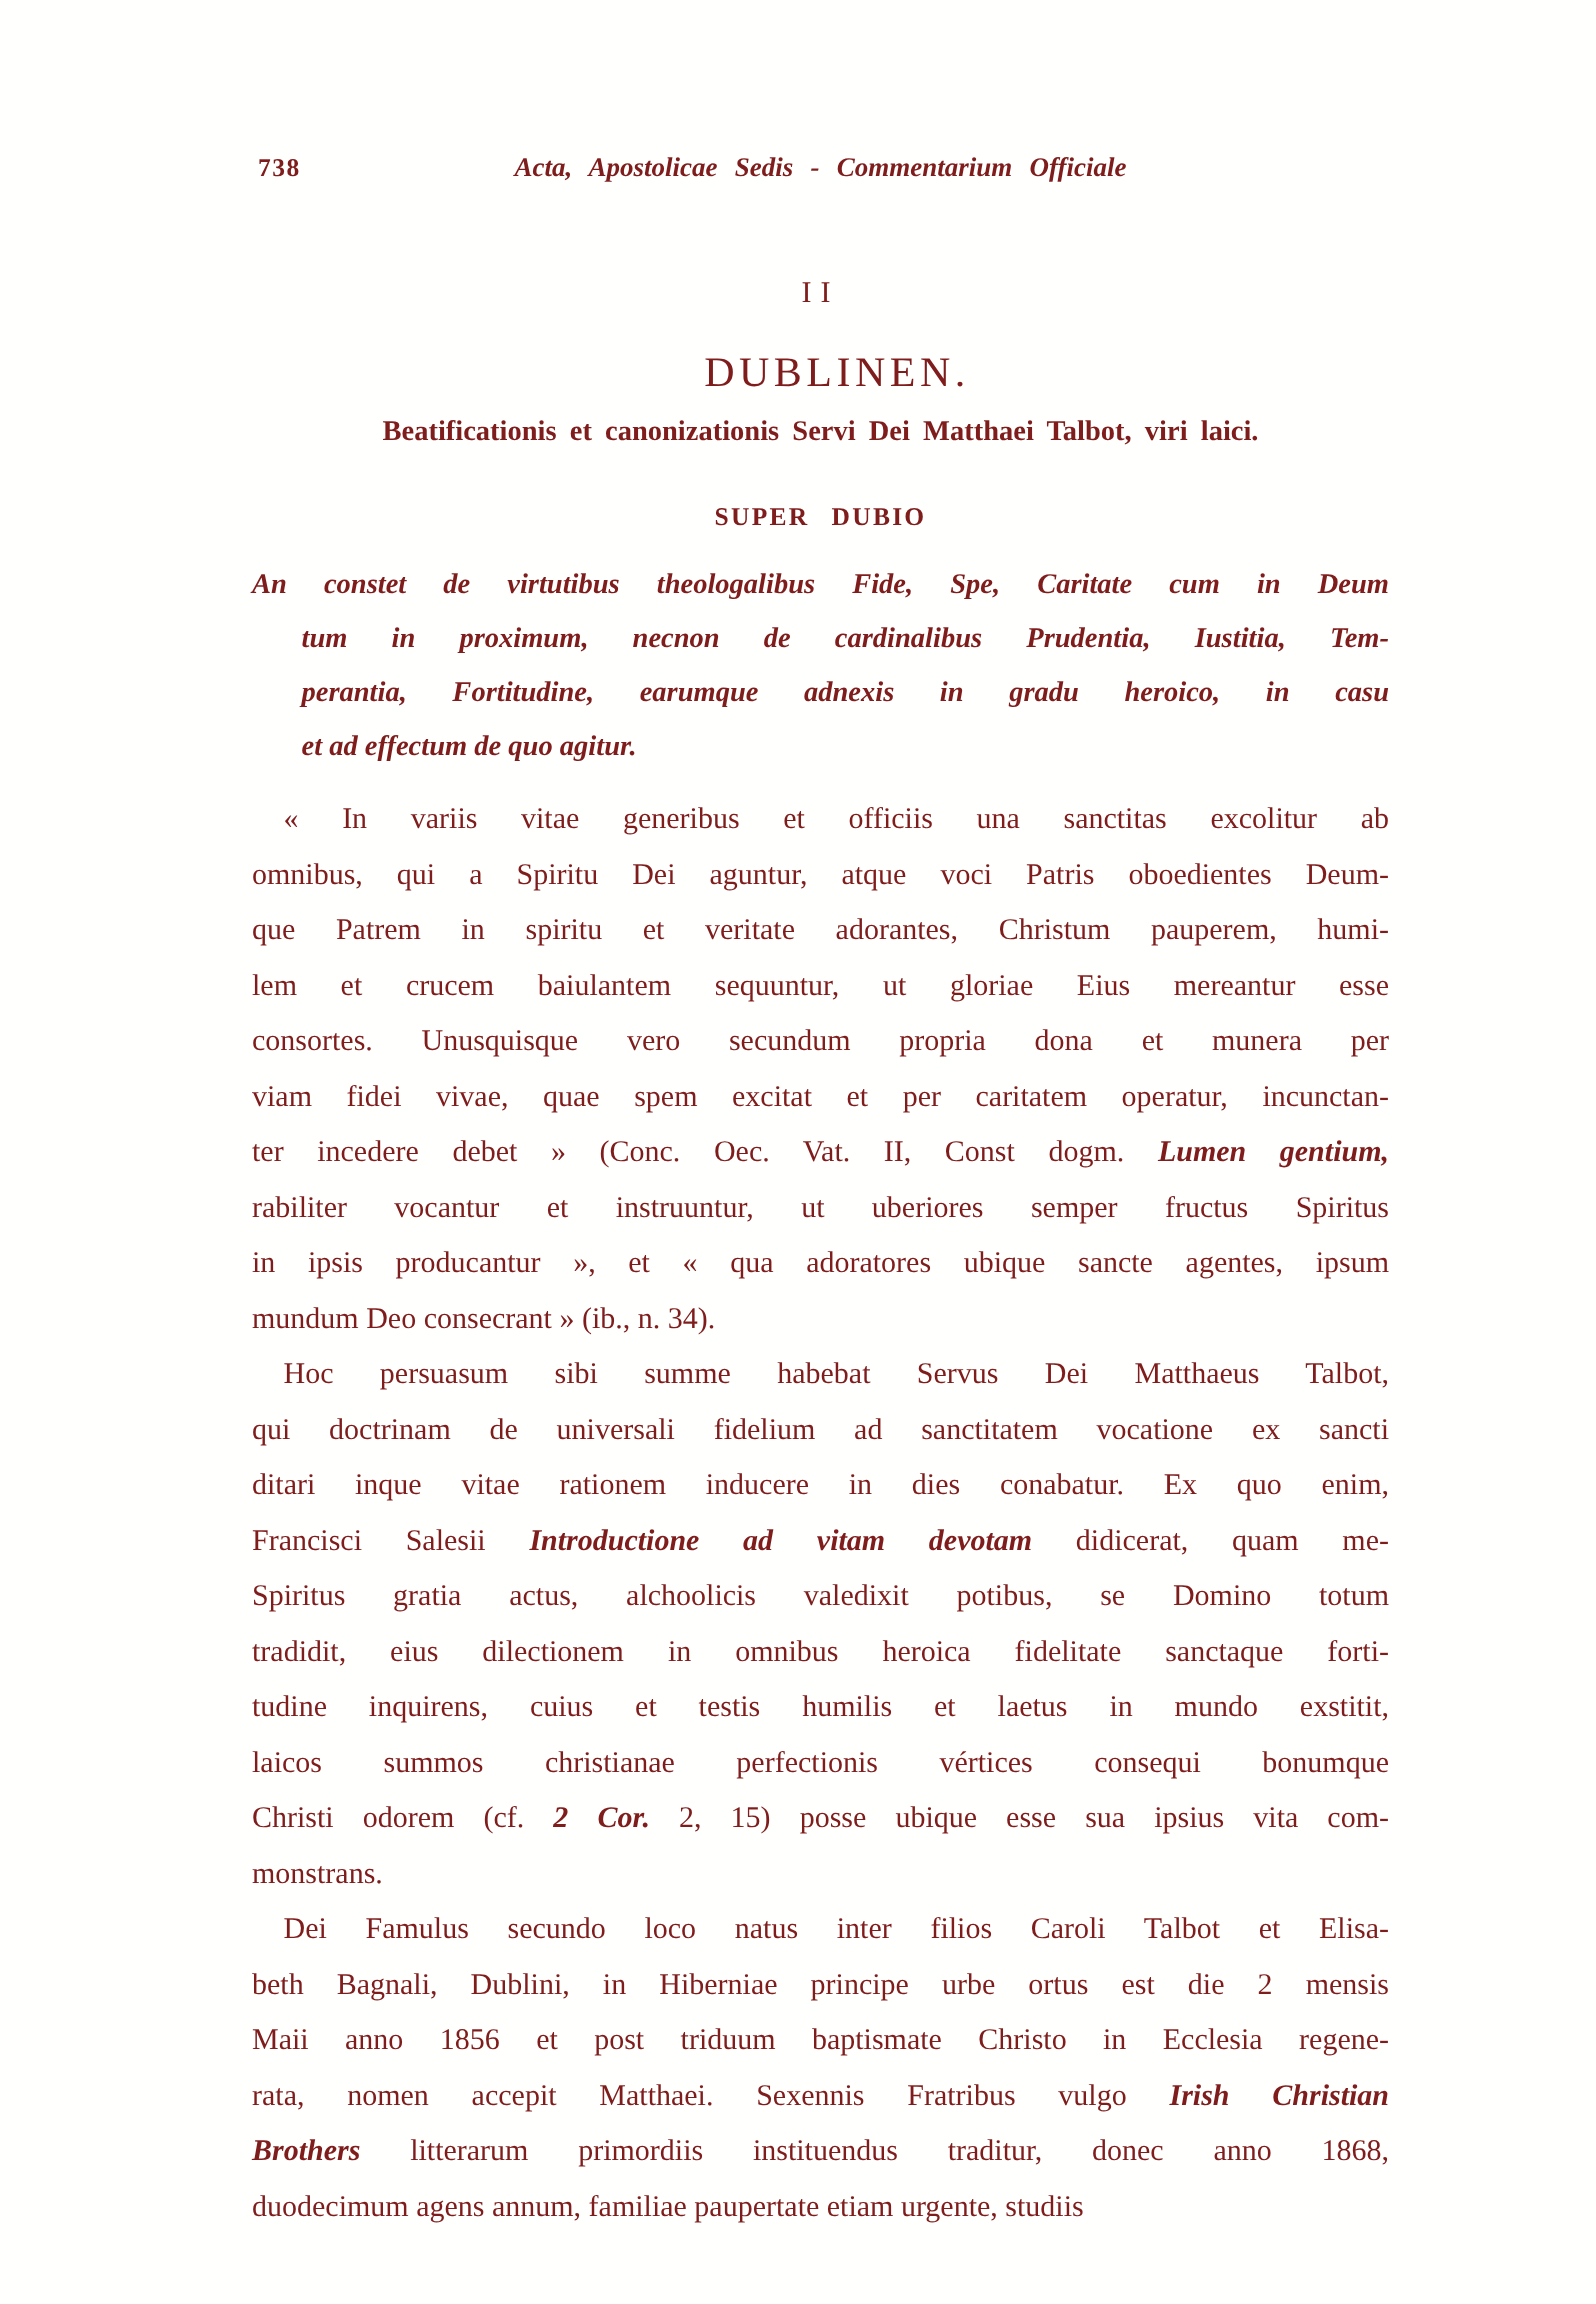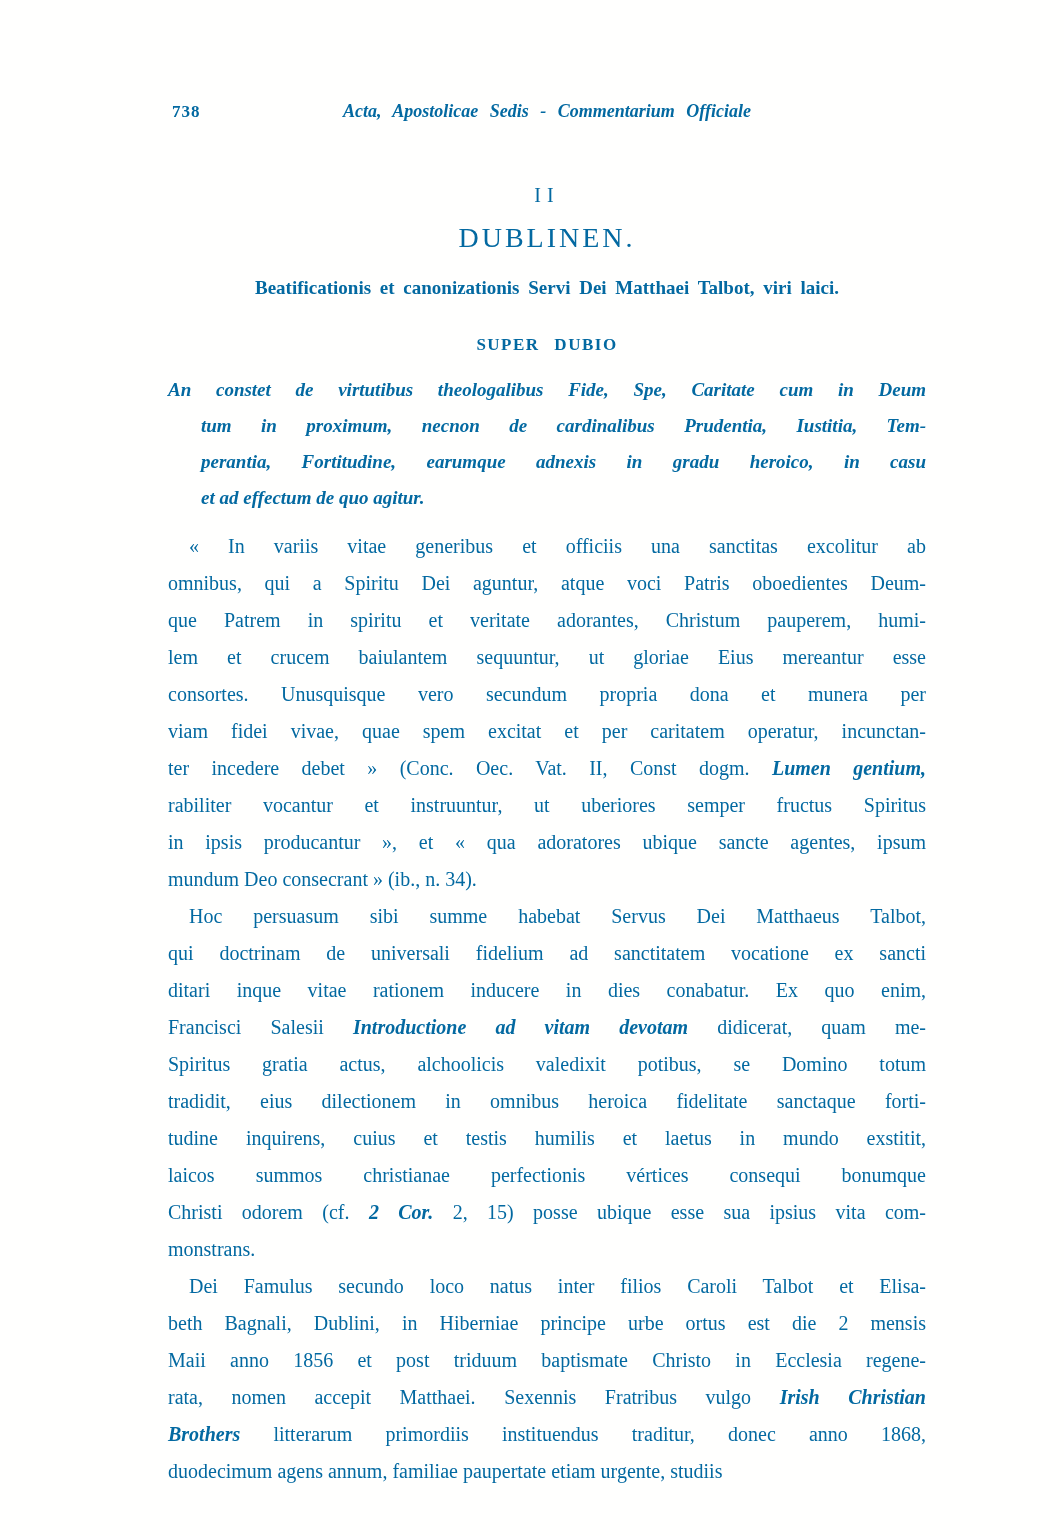--- a/index.html
+++ b/index.html
@@ -6,21 +6,21 @@
     margin: 0;
     padding: 0;
     background: #e8e8e8;
   }
   .page {
     position: relative;
     width: 1064px;
     height: 1536px;
     margin: 0 auto;
     background: #fffffe;
-    color: #0369a1;
+    color: #7f1d1d;
     font-family: "Liberation Serif", serif;
     overflow: hidden;
   }
   .page-number {
     position: absolute;
     left: 172px;
     top: 102px;
     font-size: 17px;
     font-weight: bold;
     letter-spacing: 1px;
@@ -47,21 +47,21 @@
   }
   .section-title {
     position: absolute;
     left: 168px;
     top: 222px;
     width: 758px;
     text-align: center;
     font-size: 28px;
     letter-spacing: 3px;
     font-weight: normal;
-    margin: 0;
+    margin: 11px;
   }
   .case-title {
     position: absolute;
     left: 168px;
     top: 277px;
     width: 758px;
     text-align: center;
     font-size: 19px;
     font-weight: bold;
     word-spacing: 4px;

